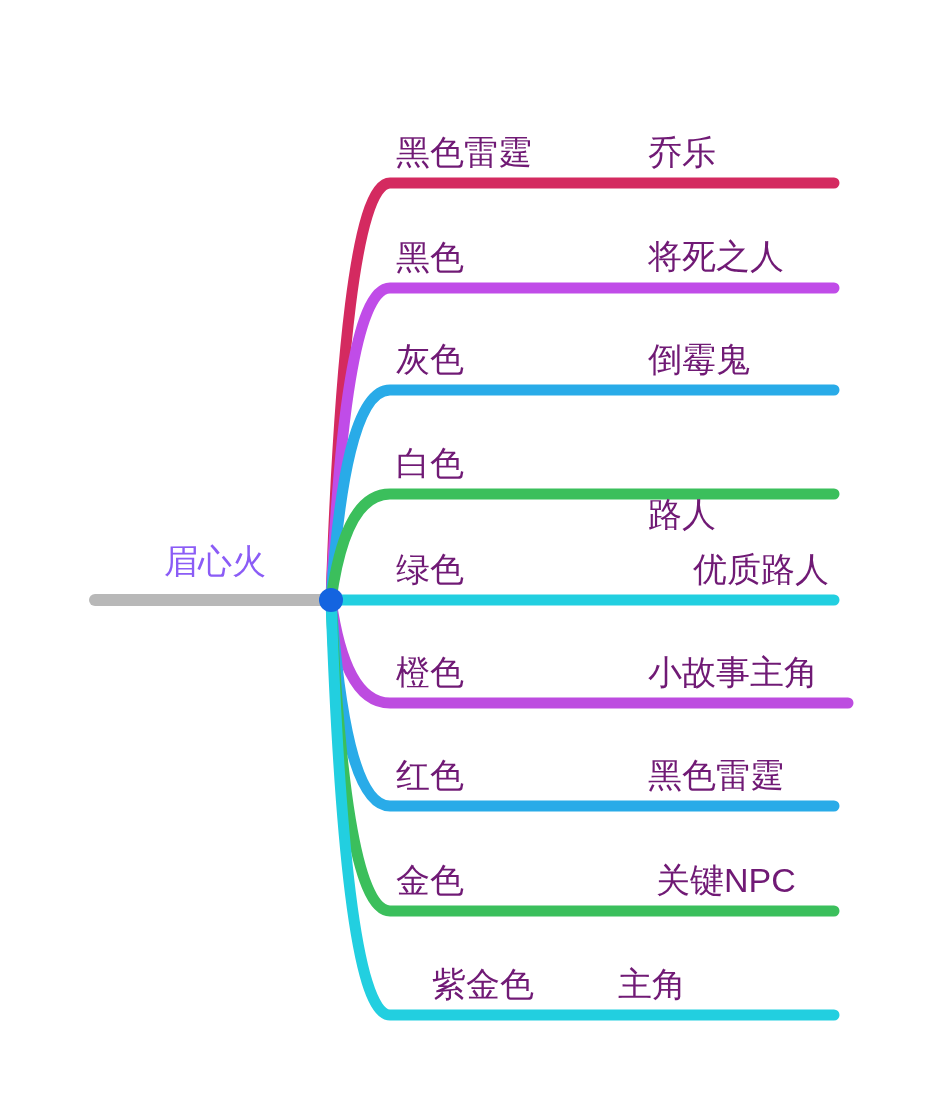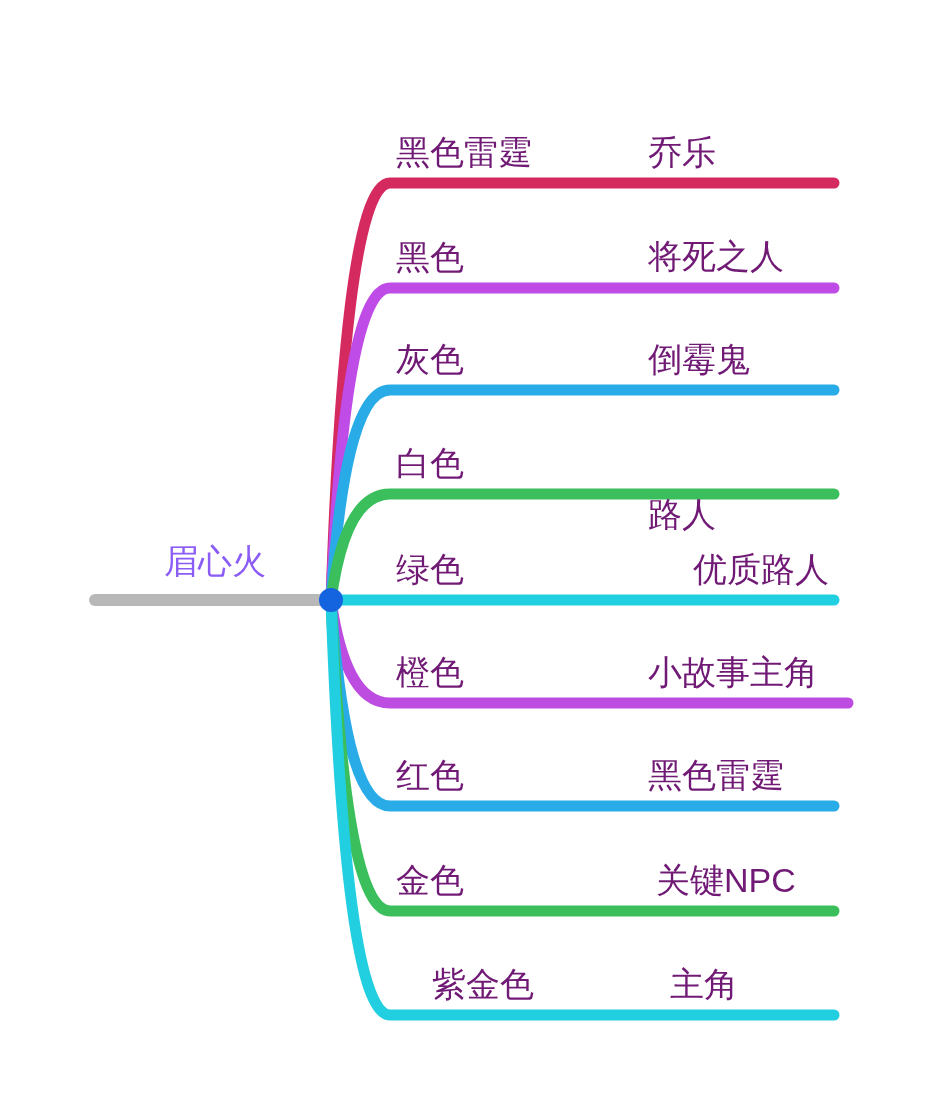--- a/index.html
+++ b/index.html
@@ -81,16 +81,16 @@
       <div class="node-label leaf-label" style="left: 648px; top: 504px; margin-top: 27px;">路人</div>
       <div class="node-label branch-label" style="left: 396px; top: 586px;">绿色</div>
       <div class="node-label leaf-label" style="left: 648px; top: 586px; margin-left: 45px;">优质路人</div>
       <div class="node-label branch-label" style="left: 396px; top: 689px;">橙色</div>
       <div class="node-label leaf-label" style="left: 648px; top: 689px;">小故事主角</div>
       <div class="node-label branch-label" style="left: 396px; top: 792px;">红色</div>
       <div class="node-label leaf-label" style="left: 648px; top: 792px;">黑色雷霆</div>
       <div class="node-label branch-label" style="left: 396px; top: 897px; text-align: right;">金色</div>
       <div class="node-label leaf-label" style="left: 656px; top: 897px;">关键NPC</div>
       <div class="node-label branch-label" style="left: 396px; top: 1001px; margin-left: 36px;">紫金色</div>
-      <div class="node-label leaf-label" style="left: 670px; top: 1001px;">主角</div>
+      <div class="node-label leaf-label" style="left: 618px; top: 1001px;">主角</div>
     </div>
 
 </div>
 
 </body></html>

